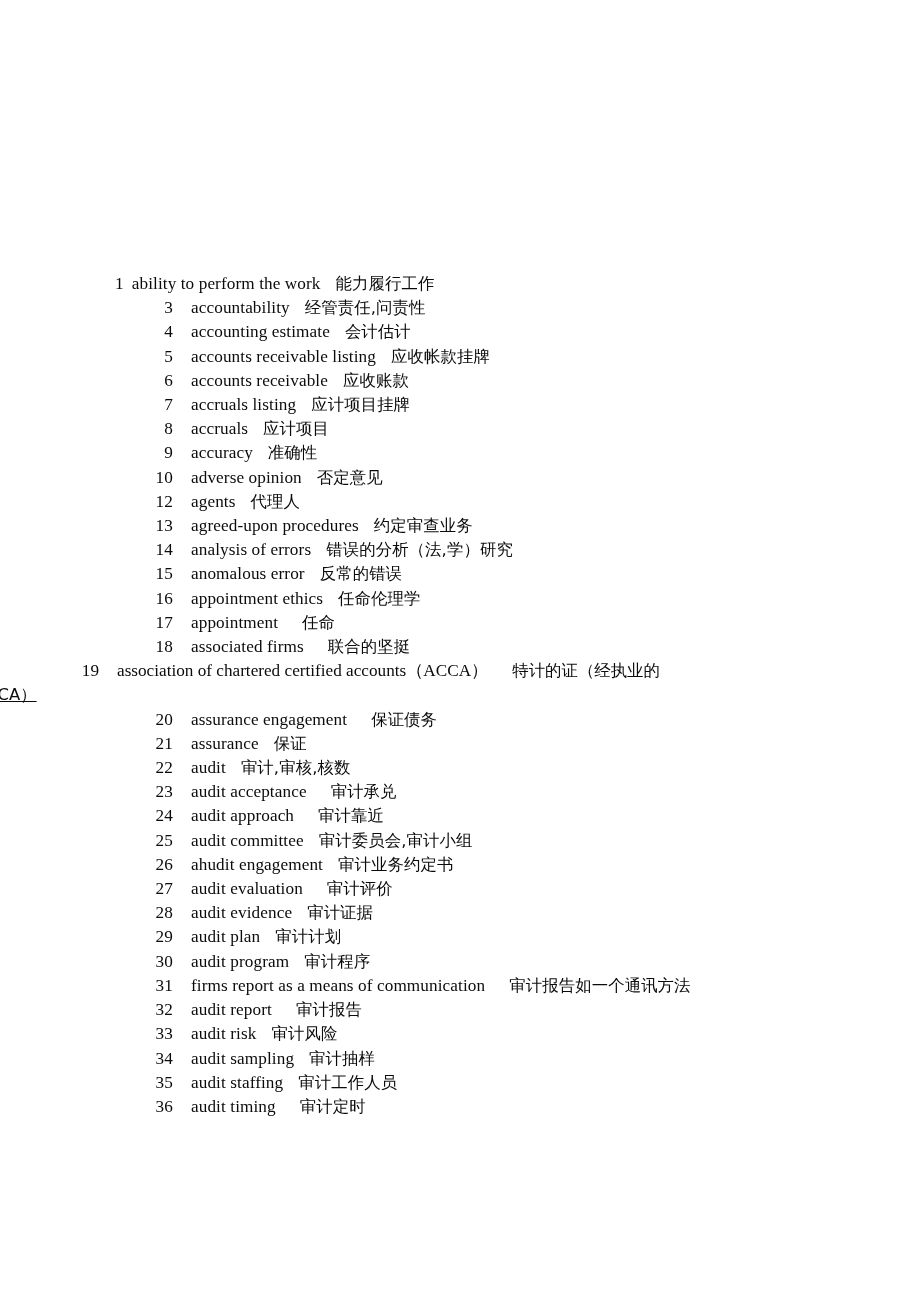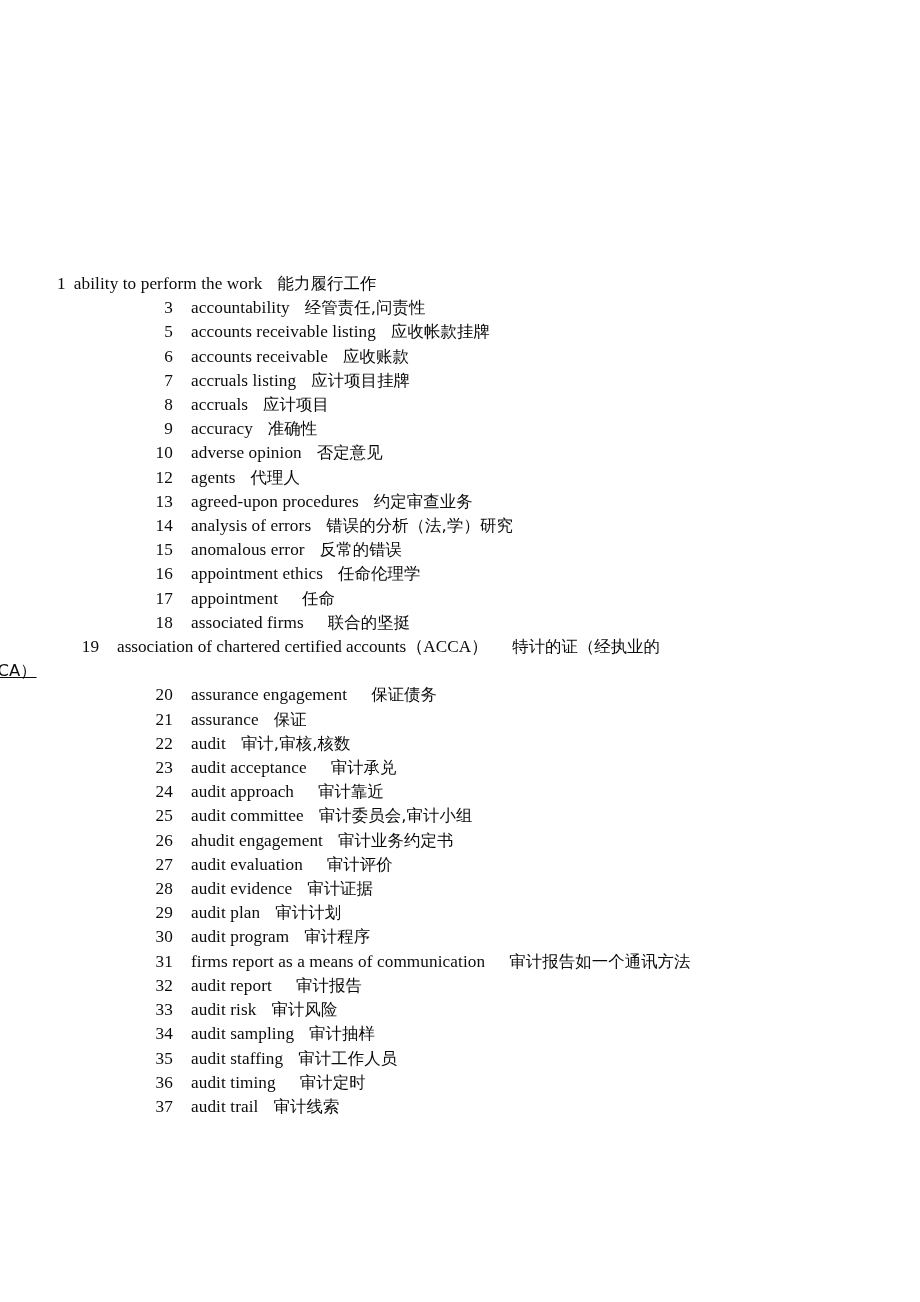--- a/index.html
+++ b/index.html
@@ -39,21 +39,21 @@
     position: relative;
     font-size: 17.2px;
     line-height: 24.2px;
     letter-spacing: 0.1px;
     white-space: nowrap;
     color: #0b0b0b;
   }
 
   
   .entry.first {
-    padding-left: 57px;
+    padding-left: 115px;
   }
   .entry.first .num {
     display: inline;
     width: auto;
     text-align: left;
     padding-right: 0;
     margin-right: 8px;
   }
 
   
@@ -105,20 +105,23 @@
   <div class="glossary">
 
     <div class="entry first">
       <span class="num">1</span><span class="term">ability to perform the work</span><span class="sep-m"></span><span class="gloss">能力履行工作</span>
     </div>
 
     <div class="entry indented">
       <span class="num">3</span><span class="term">accountability</span><span class="sep-m"></span><span class="gloss">经管责任,问责性</span>
     </div>
     <div class="entry indented">
+      <span class="num">4</span><span class="term">accounting estimate</span><span class="sep-m"></span><span class="gloss">会计估计</span>
+    </div>
+    <div class="entry indented">
       <span class="num">5</span><span class="term">accounts receivable listing</span><span class="sep-m"></span><span class="gloss">应收帐款挂牌</span>
     </div>
     <div class="entry indented">
       <span class="num">6</span><span class="term">accounts receivable</span><span class="sep-m"></span><span class="gloss">应收账款</span>
     </div>
     <div class="entry indented">
       <span class="num">7</span><span class="term">accruals listing</span><span class="sep-m"></span><span class="gloss">应计项目挂牌</span>
     </div>
     <div class="entry indented">
       <span class="num">8</span><span class="term">accruals</span><span class="sep-m"></span><span class="gloss">应计项目</span>
@@ -200,18 +203,15 @@
     </div>
     <div class="entry indented">
       <span class="num">34</span><span class="term">audit sampling</span><span class="sep-m"></span><span class="gloss">审计抽样</span>
     </div>
     <div class="entry indented">
       <span class="num">35</span><span class="term">audit staffing</span><span class="sep-m"></span><span class="gloss">审计工作人员</span>
     </div>
     <div class="entry indented">
       <span class="num">36</span><span class="term">audit timing</span><span class="sep-l"></span><span class="gloss">审计定时</span>
     </div>
-    <div class="entry indented">
-      <span class="num">37</span><span class="term">audit trail</span><span class="sep-m"></span><span class="gloss">审计线索</span>
-    </div>
 
   </div>
 </div>
 
 </body></html>

